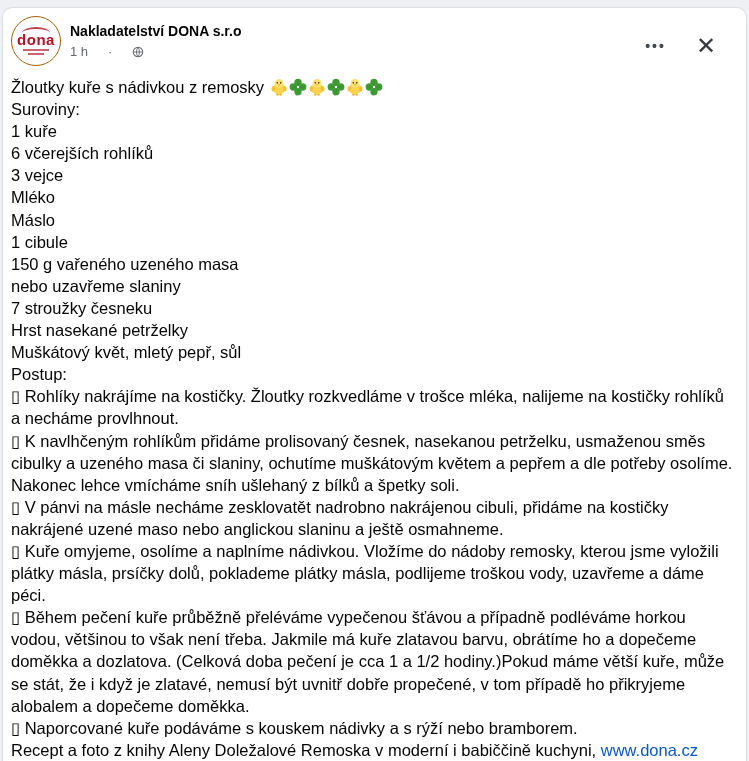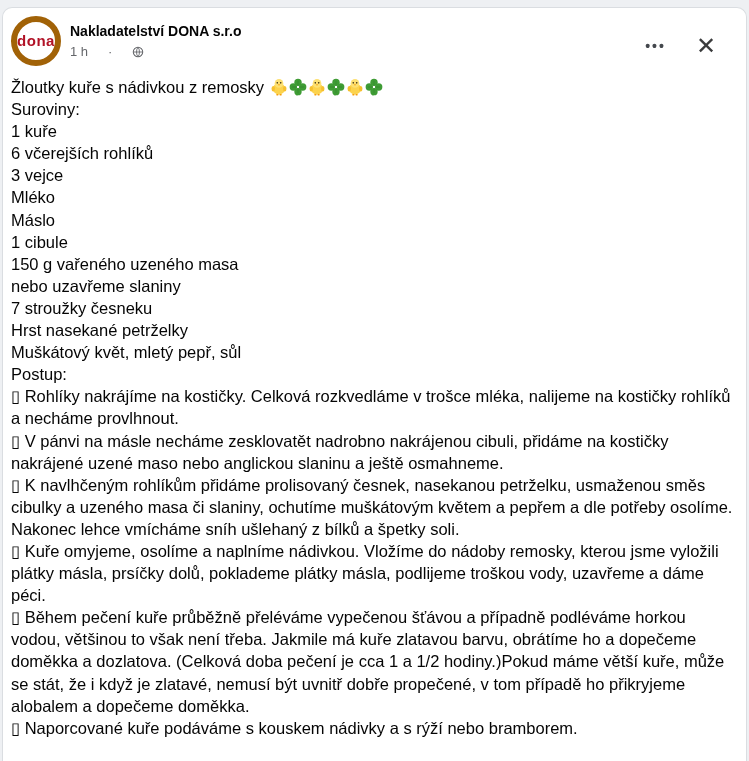--- a/index.html
+++ b/index.html
@@ -14,22 +14,22 @@
     position:absolute; top:7px; left:2px; width:745px; height:754px;
     background:#ffffff;
     border:1px solid #dadde1; border-bottom:none;
     border-radius:10px 10px 0 0;
     overflow:hidden;
   }
   
   .header { position:relative; height:60px; padding:8px 12px 0 8px; display:flex; align-items:flex-start; }
   .avatar {
     width:50px; height:50px; border-radius:50%;
-    border:6px solid #a16207; background:#fff;
-    display:flex; flex-direction:row; align-items:center; justify-content:center;
+    border:1px solid #a16207; background:#fff;
+    display:flex; flex-direction:column; align-items:center; justify-content:center;
     cursor:pointer; flex:0 0 auto;
   }
   .avatar .arc { width:28px; height:6px; border-top:2px solid #b11226; border-radius:50% 50% 0 0 / 100% 100% 0 0; opacity:.8; }
   .avatar .brand { color:#b11226; font-weight:800; font-size:15px; letter-spacing:.5px; line-height:14px; }
   .avatar .sub1 { width:26px; height:2px; background:#b11226; opacity:.65; margin-top:2px; }
   .avatar .sub2 { width:16px; height:2px; background:#b11226; opacity:.65; margin-top:2px; }
   .header-text { margin-left:9px; padding-top:5px; }
   .page-name { font-size:14px; font-weight:700; color:#050505; line-height:20px; cursor:pointer; }
   .meta { display:flex; align-items:center; gap:20px; margin-top:3px; font-size:13px; color:#65676b; }
   .meta .globe { width:12px; height:12px; display:block; }
@@ -138,23 +138,24 @@
         <div class="line">150 g vařeného uzeného masa</div>
         <div class="line">nebo uzavřeme slaniny</div>
         <div class="line">7 stroužky česneku</div>
         <div class="line">Hrst nasekané petrželky</div>
         <div class="line">Muškátový květ, mletý pepř, sůl</div>
         <div class="line">Postup:</div>
       </div>
 
     <div>
 
-    <div class="para">▯ Rohlíky nakrájíme na kostičky. Celková rozkvedláme v trošce mléka, nalijeme na kostičky rohlíků a necháme provlhnout.</div>
+    <div class="para">▯ Rohlíky nakrájíme na kostičky. Žloutky rozkvedláme v trošce mléka, nalijeme na kostičky rohlíků a necháme provlhnout.</div>
+        <div class="para">▯ K navlhčeným rohlíkům přidáme prolisovaný česnek, nasekanou petrželku, usmaženou směs cibulky a uzeného masa či slaniny, ochutíme muškátovým květem a pepřem a dle potřeby osolíme. Nakonec lehce vmícháme sníh ušlehaný z bílků a špetky soli.</div>
         <div class="para">▯ V pánvi na másle necháme zesklovatět nadrobno nakrájenou cibuli, přidáme na kostičky nakrájené uzené maso nebo anglickou slaninu a ještě osmahneme.</div>
-        <div class="para">▯ K navlhčeným rohlíkům přidáme prolisovaný česnek, nasekanou petrželku, usmaženou směs cibulky a uzeného masa či slaniny, ochutíme muškátovým květem a pepřem a dle potřeby osolíme. Nakonec lehce vmícháme sníh ušlehaný z bílků a špetky soli.</div>
         <div class="para">▯ Kuře omyjeme, osolíme a naplníme nádivkou. Vložíme do nádoby remosky, kterou jsme vyložili plátky másla, prsíčky dolů, poklademe plátky másla, podlijeme troškou vody, uzavřeme a dáme péci.</div>
         <div class="para">▯ Během pečení kuře průběžně přeléváme vypečenou šťávou a případně podléváme horkou vodou, většinou to však není třeba. Jakmile má kuře zlatavou barvu, obrátíme ho a dopečeme doměkka a dozlatova. (Celková doba pečení je cca 1 a 1/2 hodiny.)Pokud máme větší kuře, může se stát, že i když je zlatavé, nemusí být uvnitř dobře propečené, v tom případě ho přikryjeme alobalem a dopečeme doměkka.</div>
         <div class="para">▯ Naporcované kuře podáváme s kouskem nádivky a s rýží nebo bramborem.</div>
       </div>
 
+    <div class="line credit"><span>Recept a foto z knihy Aleny Doležalové Remoska v moderní i babiččině kuchyni, </span><a class="link">www.dona.cz</a></div>
   </div>
 
 </div>
 
 </body></html>

